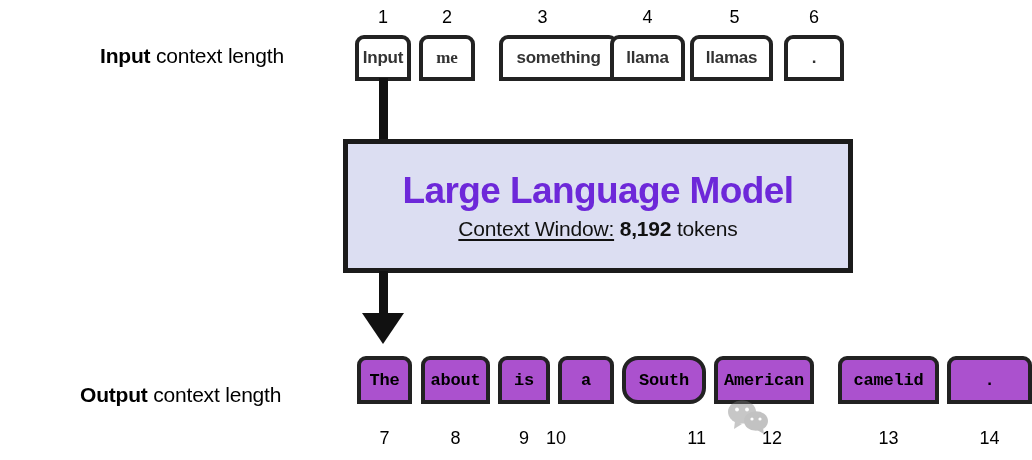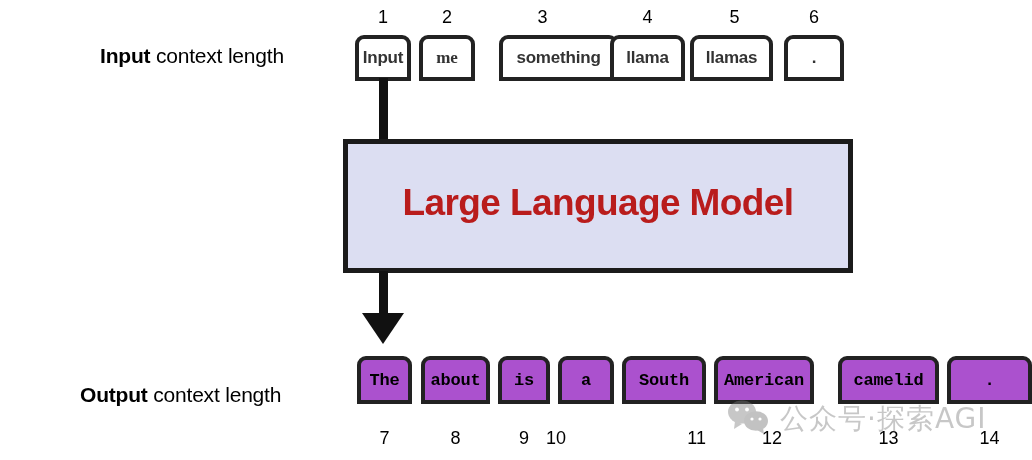--- a/index.html
+++ b/index.html
@@ -85,21 +85,21 @@
     background: #dcdef2;
     border: 5px solid #1b1b1b;
     display: flex;
     flex-direction: column;
     align-items: center;
     justify-content: center;
   }
   #llm-title {
     font-size: 37px;
     font-weight: bold;
-    color: #b91c1c;
+    color: #6d28d9;
     letter-spacing: -0.6px;
     line-height: 1.1;
     margin-bottom: 6px;
   }
   #llm-sub {
     font-size: 21px;
     color: #111111;
     letter-spacing: -0.2px;
   }
   #llm-sub .u { text-decoration: underline; text-underline-offset: 3px; }
@@ -182,48 +182,52 @@
     </div>
   <div id="output-row">
       <div class="token output" style="left: 357px; width: 55px;">The</div>
       <div class="tok-index bottom" style="left: 357px; width: 55px;">7</div>
       <div class="token output" style="left: 421px; width: 69px;">about</div>
       <div class="tok-index bottom" style="left: 421px; width: 69px;">8</div>
       <div class="token output" style="left: 498px; width: 52px;">is</div>
       <div class="tok-index bottom" style="left: 498px; width: 52px;">9</div>
       <div class="token output" style="left: 558px; width: 56px;">a</div>
       <div class="tok-index bottom" style="left: 528px; width: 56px;">10</div>
-      <div class="token output" style="left: 622px; width: 84px;">South</div>
+      <div class="token output" style="left: 622px; width: 84px; border-radius: 16px;">South</div>
       <div class="tok-index bottom" style="left: 622px; width: 84px; text-align: right;">11</div>
       <div class="token output" style="left: 714px; width: 100px;">American</div>
       <div class="tok-index bottom" style="left: 714px; width: 116px;">12</div>
       <div class="token output" style="left: 838px; width: 101px;">camelid</div>
       <div class="tok-index bottom" style="left: 838px; width: 101px;">13</div>
       <div class="token output" style="left: 947px; width: 85px;">.</div>
       <div class="tok-index bottom" style="left: 947px; width: 85px;">14</div>
     </div>
 
   <div class="connector" id="arrow-in"></div>
 
   <div id="llm-box">
     <div id="llm-title">Large Language Model</div>
+    <div id="llm-sub">
+      <span class="u">Context Window:</span>
+      <span class="b">8,192</span>
+      <span>tokens</span>
+    </div>
   </div>
 
   <div class="connector" id="arrow-out-line"></div>
   <div class="connector" id="arrow-out-head"></div>
 
   <div id="watermark">
     <span class="wm-icon">
       <svg width="44" height="34" viewBox="0 0 44 34" xmlns="http://www.w3.org/2000/svg">
         <ellipse cx="15" cy="12" rx="14" ry="11.5" fill="#7c7c7c"></ellipse>
         <polygon points="8,21 7,29 15,24" fill="#7c7c7c"></polygon>
         <circle cx="10" cy="9.5" r="1.9" fill="#ffffff"></circle>
         <circle cx="20" cy="9.5" r="1.9" fill="#ffffff"></circle>
         <ellipse cx="29" cy="21" rx="12" ry="9.8" fill="#6f6f6f"></ellipse>
         <polygon points="36,28 37,34 30,30" fill="#6f6f6f"></polygon>
         <circle cx="25" cy="19" r="1.6" fill="#ffffff"></circle>
         <circle cx="33" cy="19" r="1.6" fill="#ffffff"></circle>
       </svg>
     </span>
-    <span class="wm-text">公众号·探索AGI</span>
   </div>
 
 </div>
 
 </body></html>

